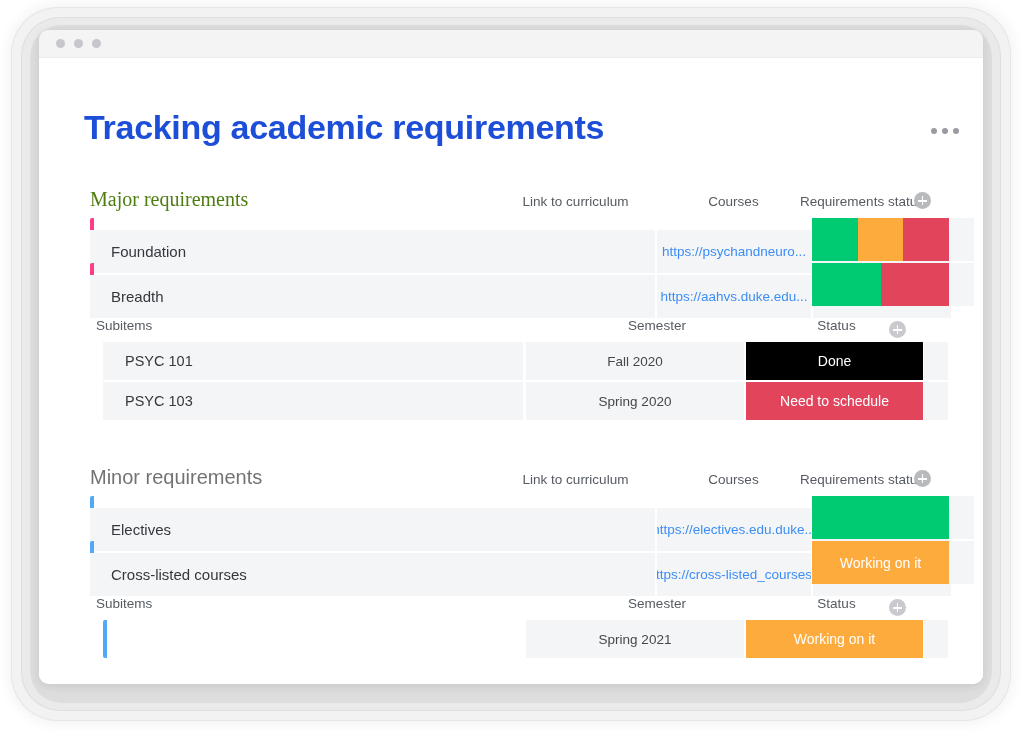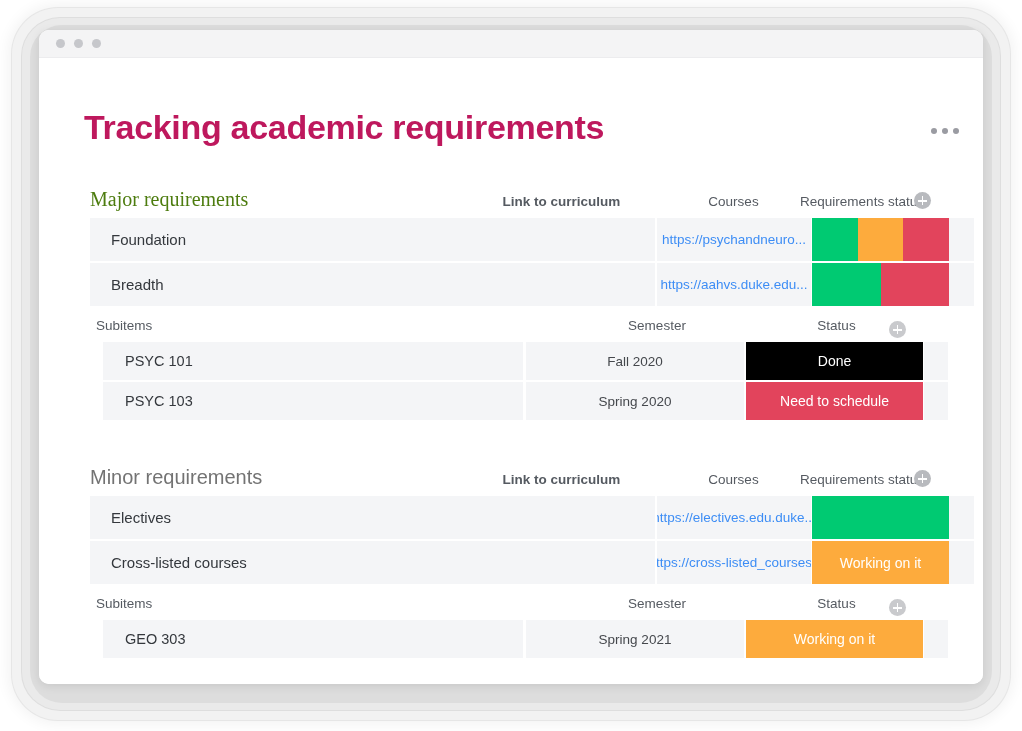--- a/index.html
+++ b/index.html
@@ -91,21 +91,21 @@
     background: #ffffff;
   }
 
   
   .page-title {
     position: absolute;
     left: 45px;
     top: 50px;
     font-size: 34px;
     font-weight: bold;
-    color: #be185d;
+    color: #1d4ed8;
     letter-spacing: -0.3px;
     white-space: nowrap;
   }
   .kebab {
     position: absolute;
     right: 24px;
     top: 70px;
     display: flex;
     gap: 5px;
   }
@@ -144,21 +144,21 @@
   .grp-title.minor { color: #737373; }
 
   .col-head {
     position: absolute;
     top: 6px;
     font-size: 13.5px;
     color: #555a61;
     text-align: center;
     white-space: nowrap;
   }
-  .col-head.link    { left: 429px; width: 187px; font-weight: bold; }
+  .col-head.link    { left: 443px; width: 187px; }
   .col-head.courses { left: 617px; width: 155px; }
   .col-head.status  { left: 733px; width: 180px; }
 
   .plus-btn {
     position: absolute;
     width: 17px;
     height: 17px;
     border-radius: 50%;
     background: #b8babe;
     top: 4px;
@@ -175,21 +175,21 @@
 
   
   .rows { position: relative; }
   .row {
     position: relative;
     height: 43px;
     margin-bottom: 2px;
   }
   .cell {
     position: absolute;
-    top: 0;
+    top: 12px;
     height: 43px;
     background: #f4f5f7;
     display: flex;
     align-items: center;
   }
   .cell.name {
     left: 51px;
     width: 565px;
     padding-left: 21px;
     box-sizing: border-box;
@@ -500,21 +500,20 @@
           <div class="subwrap">
             <div class="sub-head">
               <div class="sub-label">Subitems</div>
               <div class="sub-col sem">Semester</div>
               <div class="sub-col sta">Status</div>
               <div class="plus-btn plus-sub"></div>
             </div>
 
             <div class="subrow">
               <div class="lbar2 blue"></div>
-              <div class="sub-cell name">GEO 303</div>
               <div class="sub-cell sem">Spring 2021</div>
               <div class="sub-status" style="background:#fdab3d">Working on it</div>
               <div class="sub-tail"></div>
             </div>
           </div>
 
         </div>
 
       </div>
     </div>

